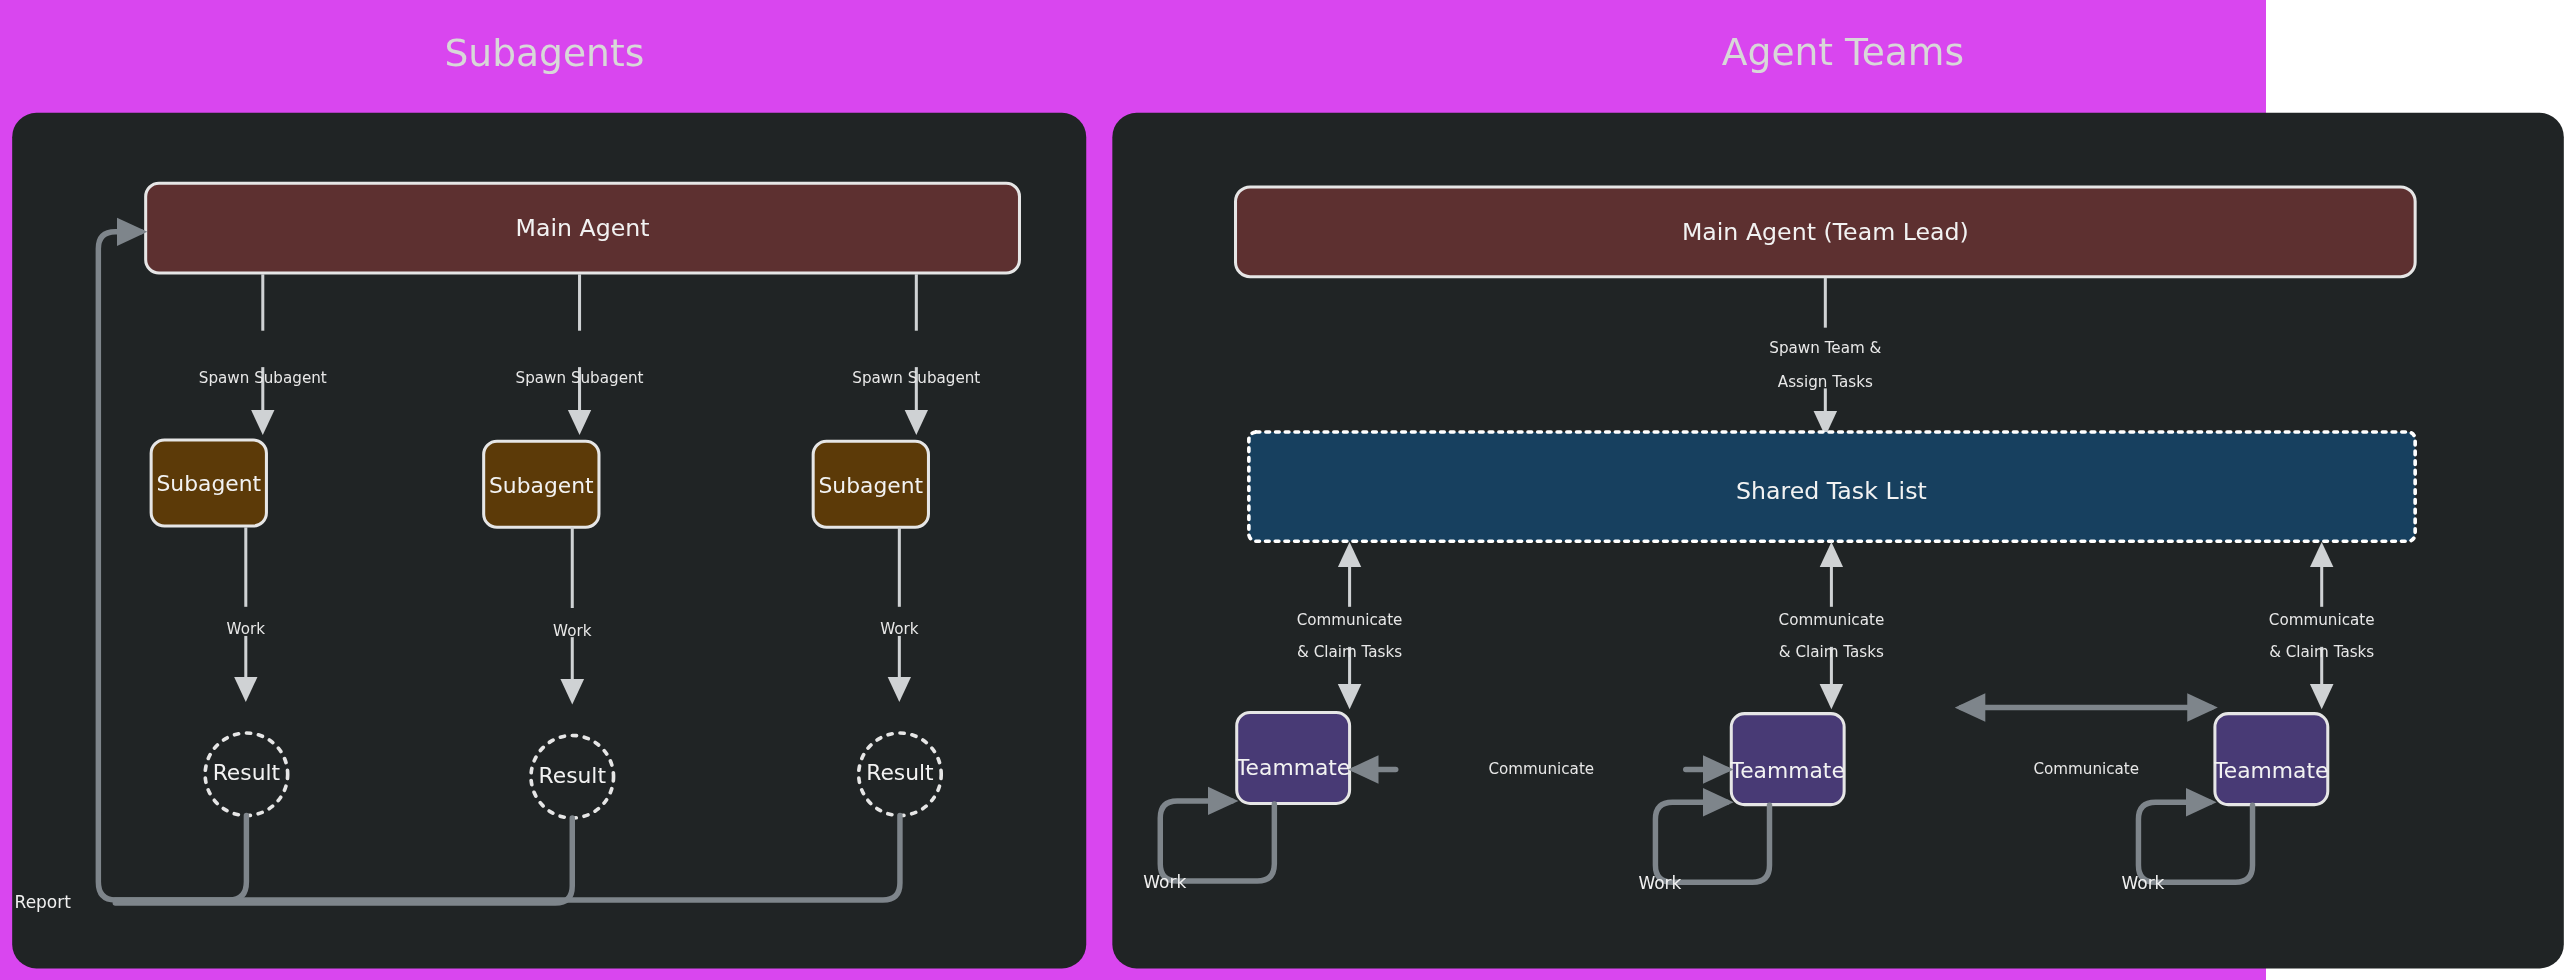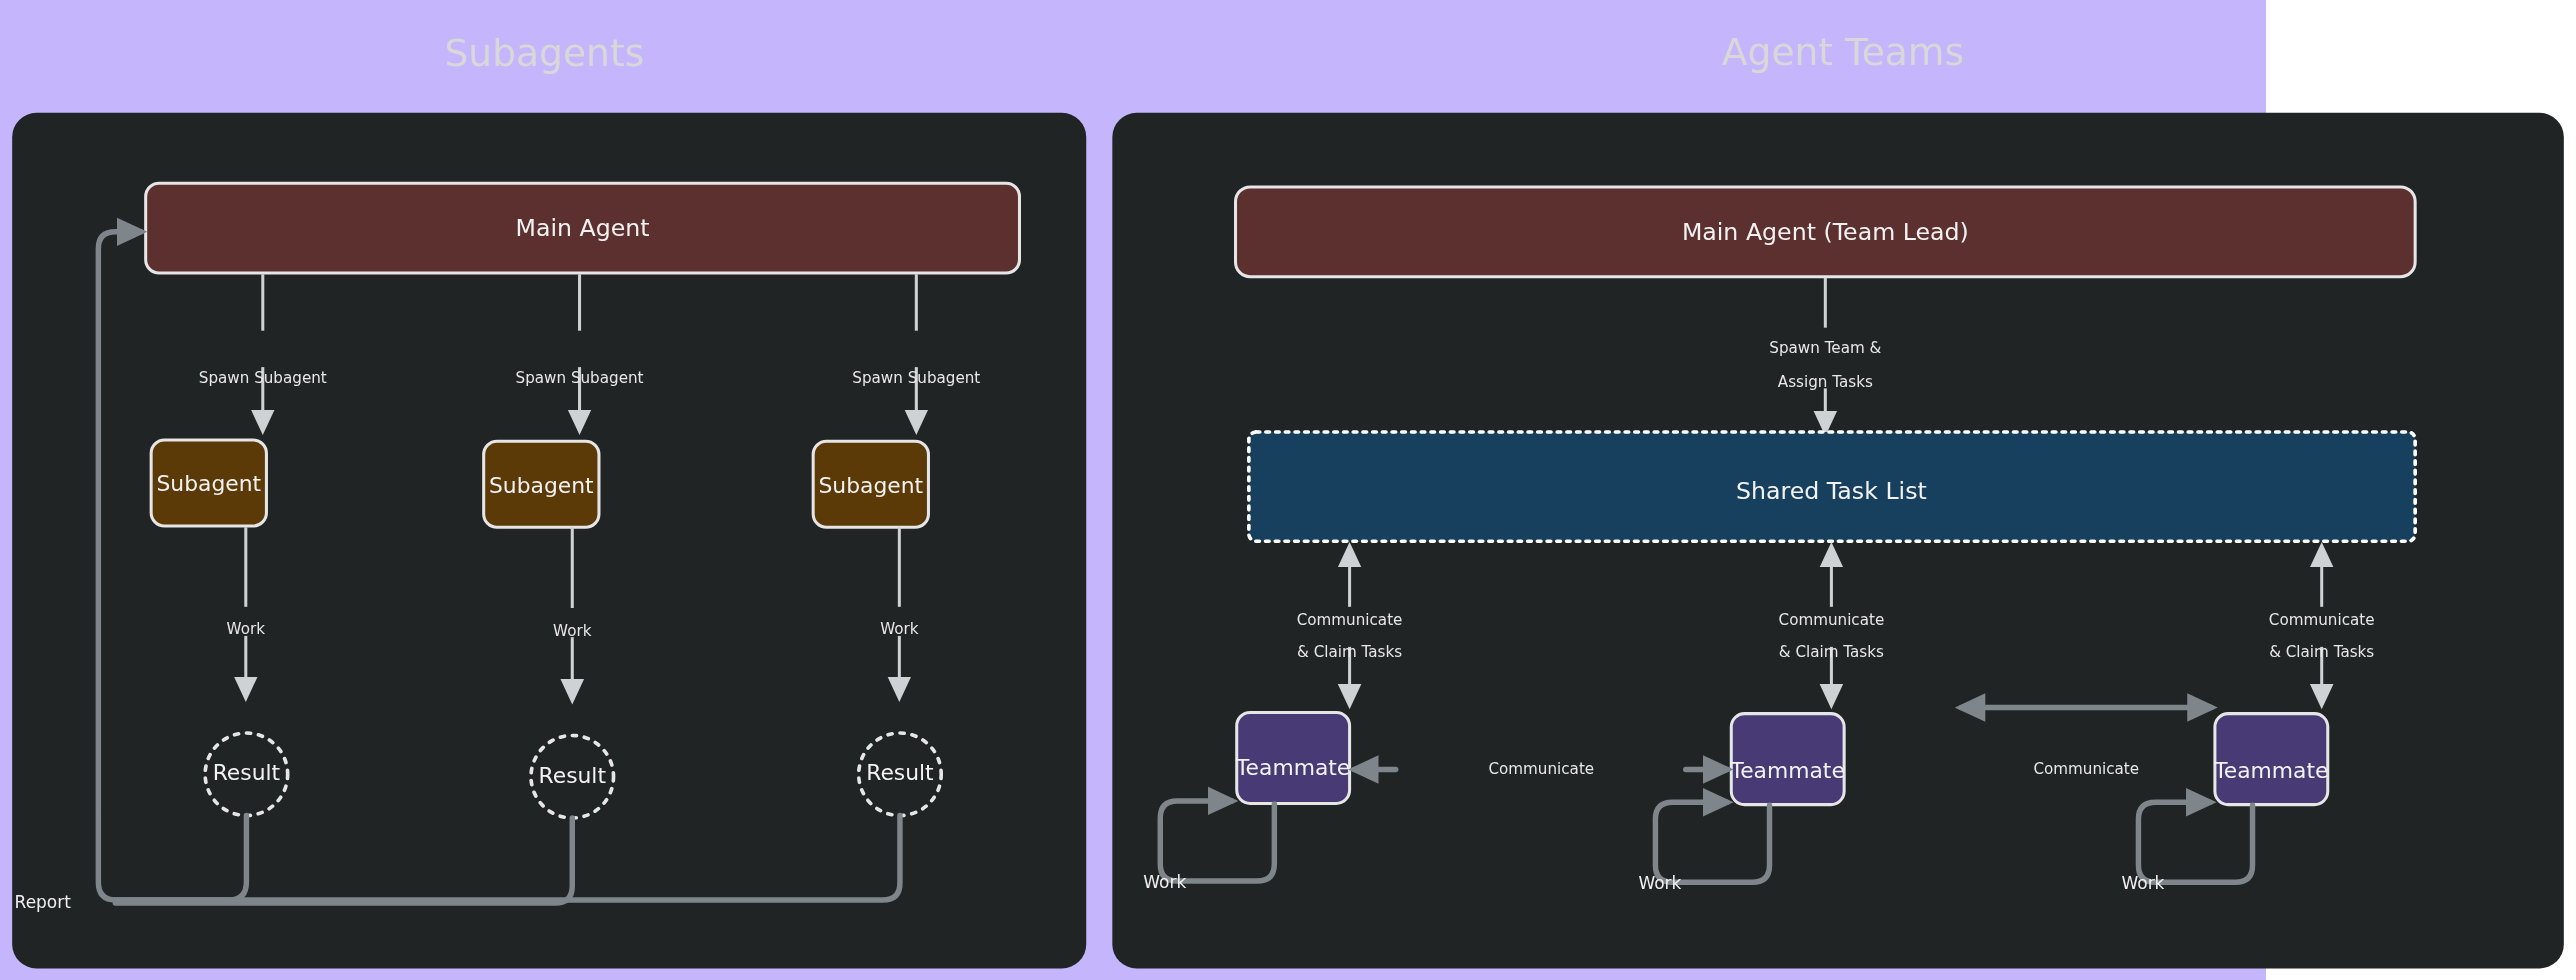--- a/index.html
+++ b/index.html
@@ -10,21 +10,21 @@
   body {
     width: 2576px;
     height: 980px;
     font-family: "DejaVu Sans", sans-serif;
     overflow: hidden;
   }
   #stage {
     position: relative;
     width: 2266px;
     height: 980px;
-    background: #c4b5fd;
+    background: #d946ef;
   }
   svg.diagram {
     display: block;
     width: 2576px;
     height: 980px;
   }
   text {
     font-family: "DejaVu Sans", sans-serif;
     dominant-baseline: middle;
   }

